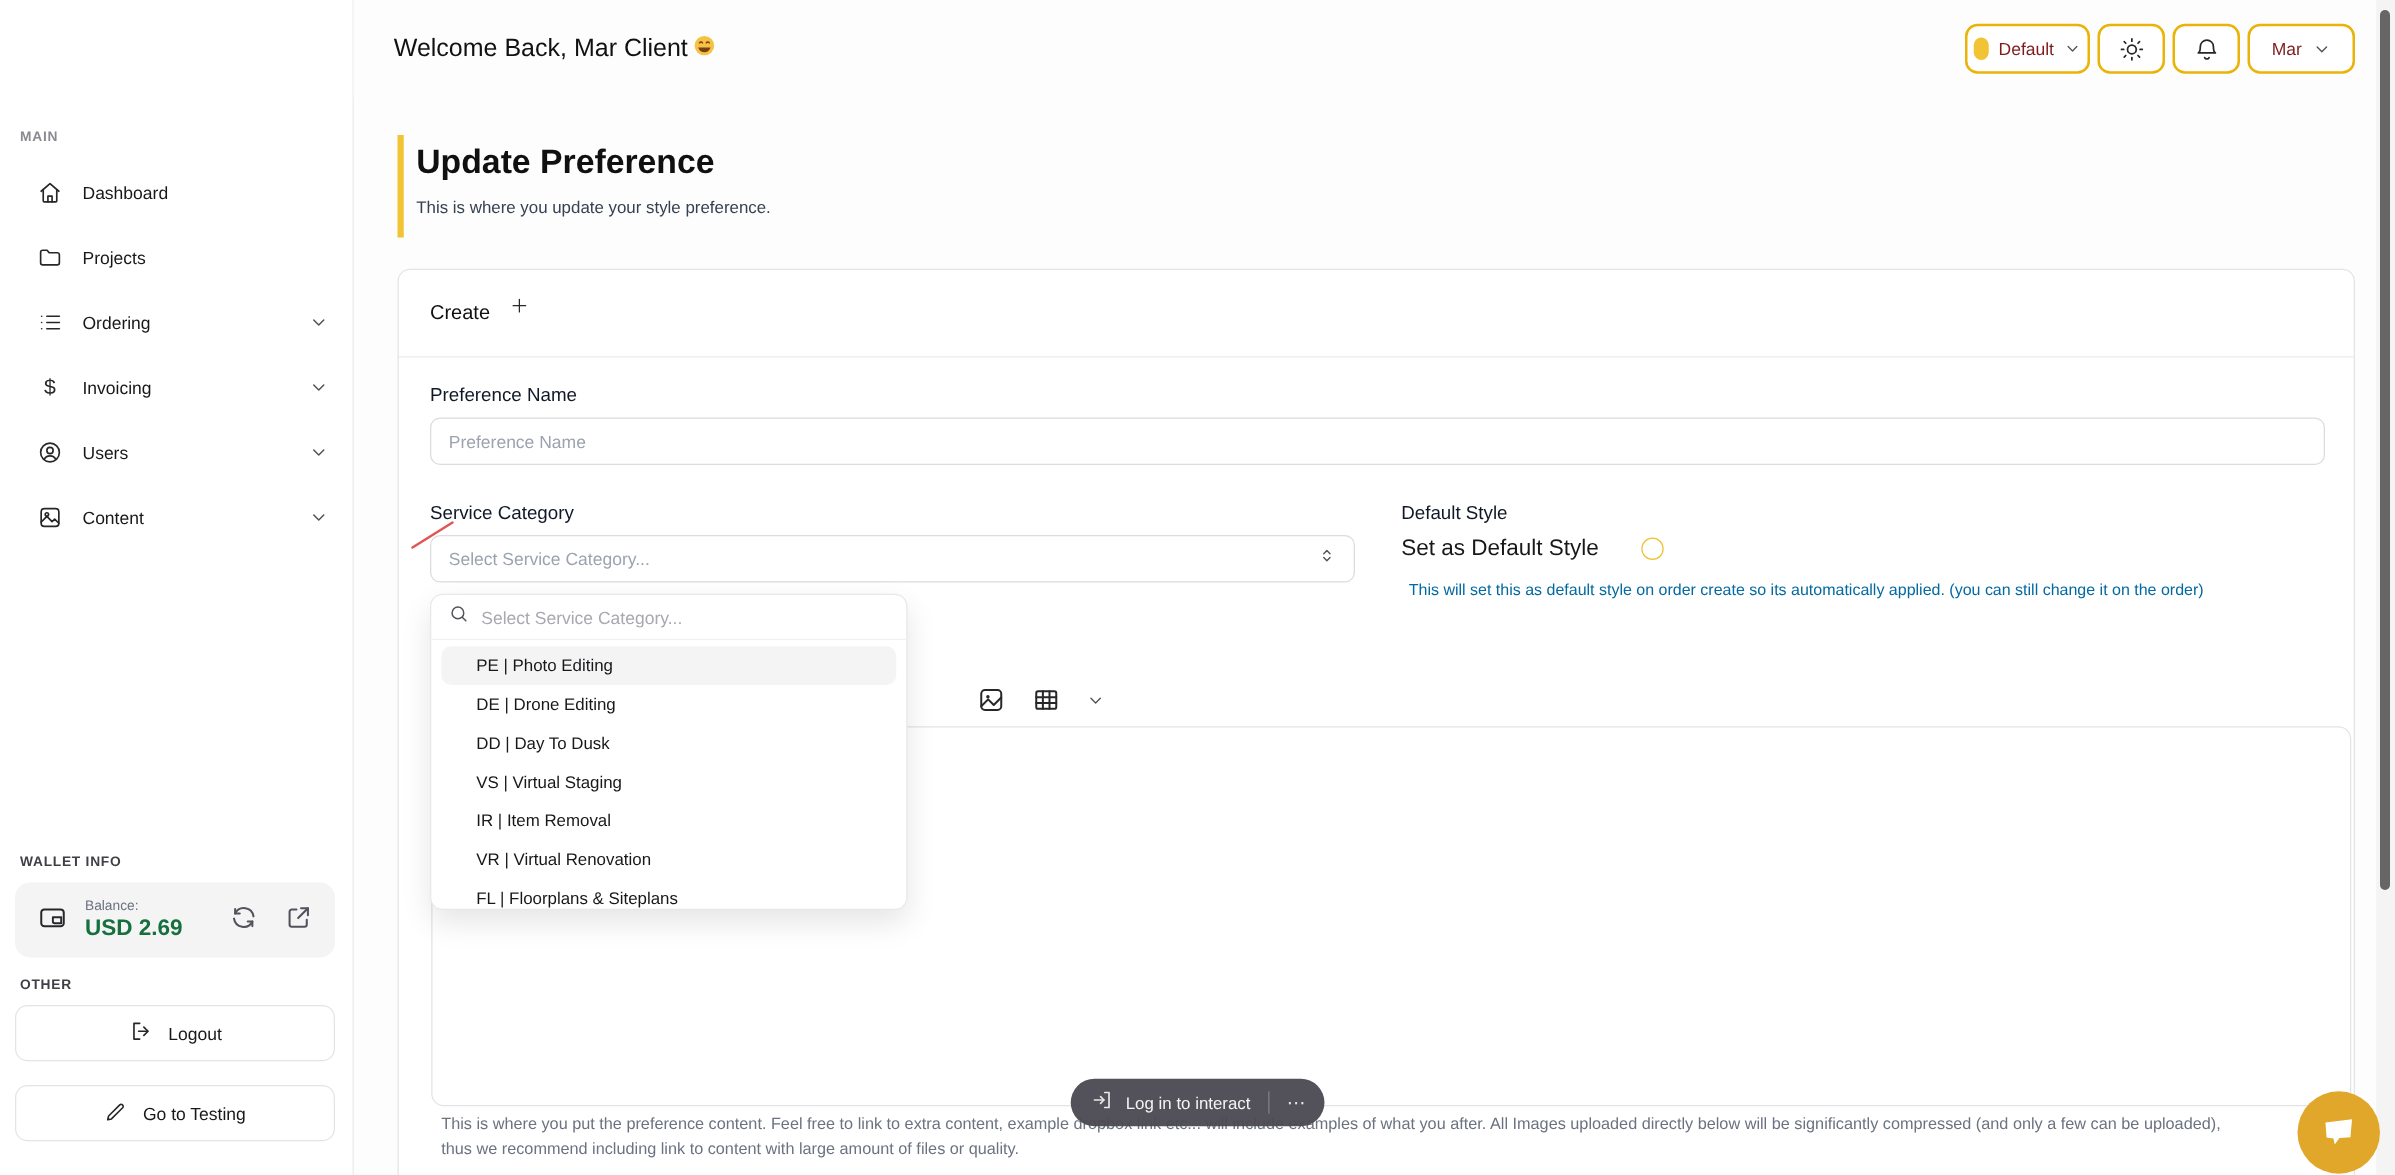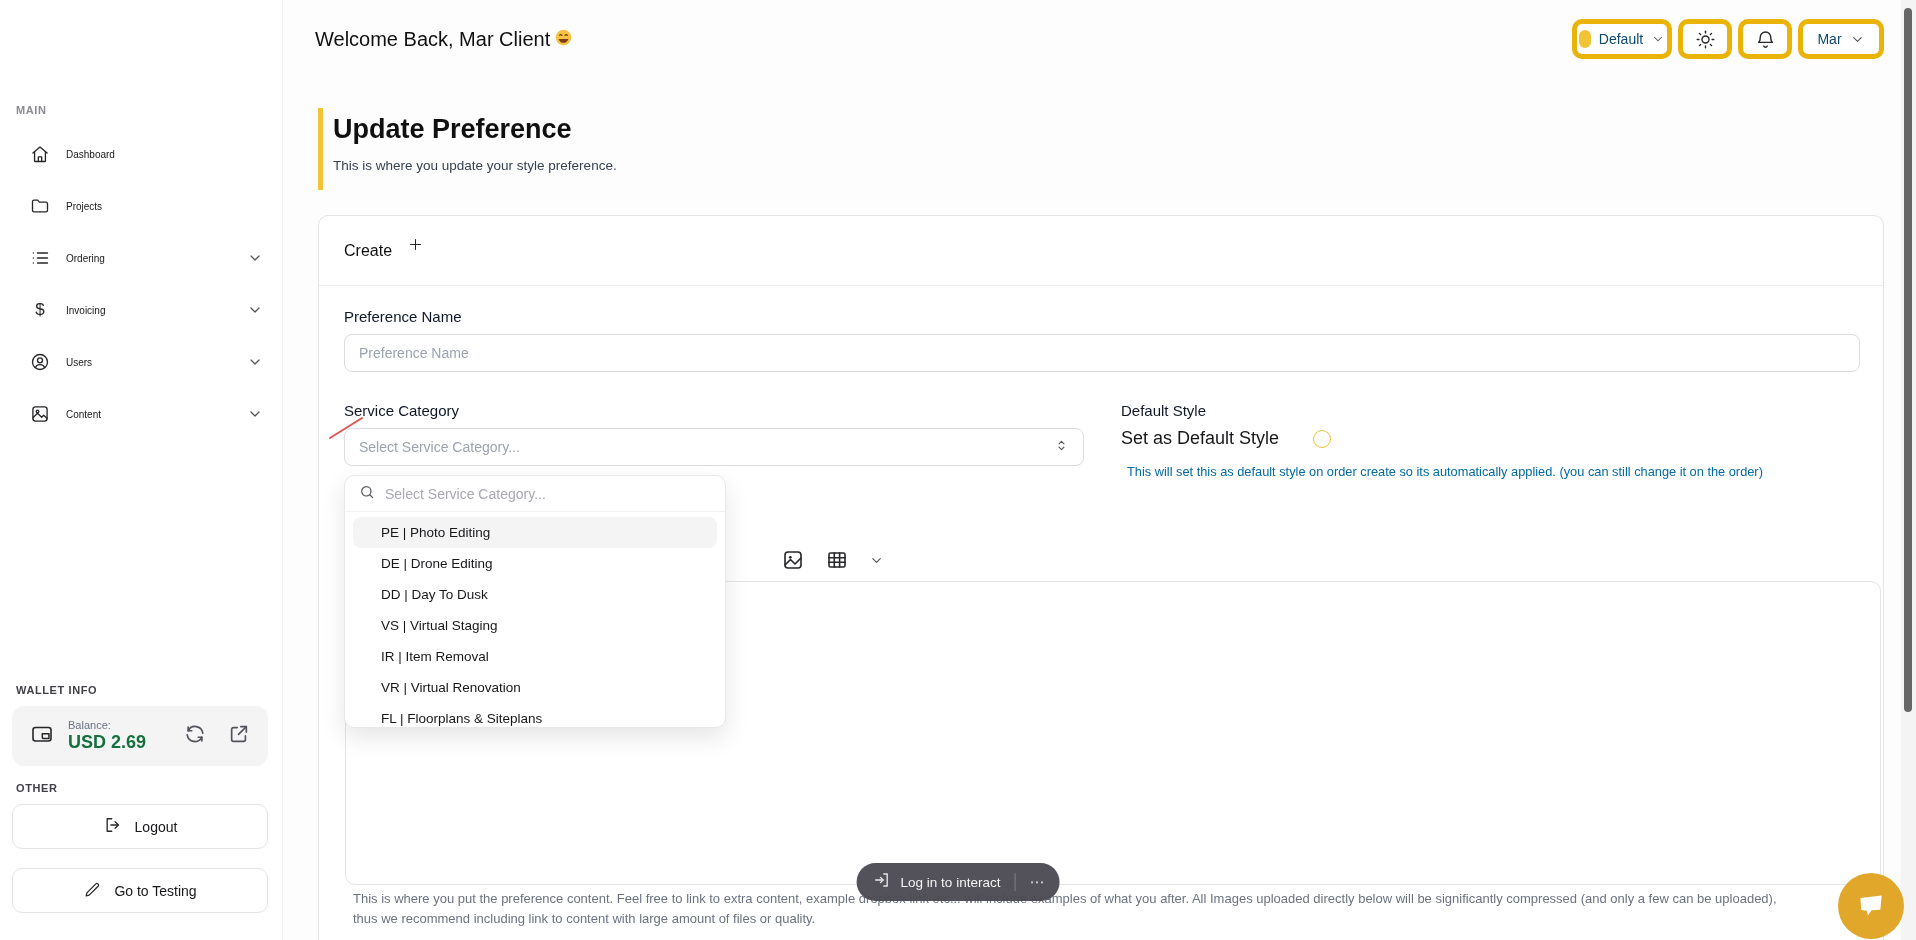--- a/index.html
+++ b/index.html
@@ -19,21 +19,21 @@
   .side-label { position:absolute; left:16px; font-size:11px; letter-spacing:.6px;
     color:#8a8a91; font-weight:700; }
   .side-label.dark { color:#3f3f46; }
   .nav { position:absolute; left:0; top:128px; width:283px; }
   .nav-item { position:relative; height:52px; display:flex; align-items:center;
     padding:0 20px 0 30px; cursor:pointer; }
   .nav-item .icon { width:20px; height:20px; margin-right:16px; display:flex;
     align-items:center; justify-content:center; flex:none; }
   .nav-item .icon svg { width:20px; height:20px; }
   .nav-item .dollar { font-size:17px; color:#27272a; }
-  .nav-label { font-size:10px; color:#18181b; }
+  .nav-label { font-size:14px; color:#18181b; }
   .nav-chevron { margin-left:auto; width:16px; height:16px; }
   svg.ic { fill:none; stroke:#27272a; stroke-width:1.6; stroke-linecap:round; stroke-linejoin:round; }
   svg.ic-g { fill:none; stroke:#52525b; stroke-width:1.8; stroke-linecap:round; stroke-linejoin:round; }
 
   .wallet-card { position:absolute; left:12px; top:706px; width:256px; height:60px;
     background:#f4f4f5; border-radius:12px; display:flex; align-items:center; padding:0 18px; }
   .wallet-card .wicon { margin-right:14px; }
   .bal-label { font-size:11px; color:#6b7280; }
   .bal-value { font-size:18px; font-weight:700; color:#15703E; margin-top:1px; }
   .wallet-actions { margin-left:auto; display:flex; gap:22px; }
@@ -41,23 +41,23 @@
     border:1px solid #e4e4e7; border-radius:10px; display:flex; align-items:center;
     justify-content:center; gap:12px; font-size:14px; font-weight:500; color:#18181b; cursor:pointer; }
 
   
   .main { position:absolute; left:283px; top:0; width:1633px; height:940px; }
   .topbar { position:absolute; left:0; top:0; width:1633px; height:78px; background:#fdfdfd;
     display:flex; align-items:center; }
   .welcome { position:absolute; left:32px; font-size:20px; color:#111; display:flex;
     align-items:center; gap:5px; }
   .tb-right { position:absolute; right:32px; top:19px; display:flex; gap:6px; }
-  .tb-btn { height:40px; border:5px solid #eab308; border-radius:10px; background:#fff;
+  .tb-btn { height:40px; border:2px solid #eab308; border-radius:10px; background:#fff;
     display:flex; align-items:center; justify-content:center; gap:8px; font-size:14px;
-    color:#0c4a6e; cursor:pointer; }
+    color:#7f1d1d; cursor:pointer; }
   .tb-btn.default { width:100px; }
   .tb-btn.sq { width:54px; }
   .tb-btn.profile { width:86px; }
   .dot { width:12px; height:18px; border-radius:7px; background:#F2C335; }
 
   
   .accent-bar { position:absolute; left:35px; top:108px; width:5px; height:82px; background:#F2C335; }
   .page-title { position:absolute; left:50px; top:114px; font-size:27px; font-weight:700; color:#101010; }
   .page-subtitle { position:absolute; left:50px; top:158px; font-size:13.5px; color:#374151; }
 

